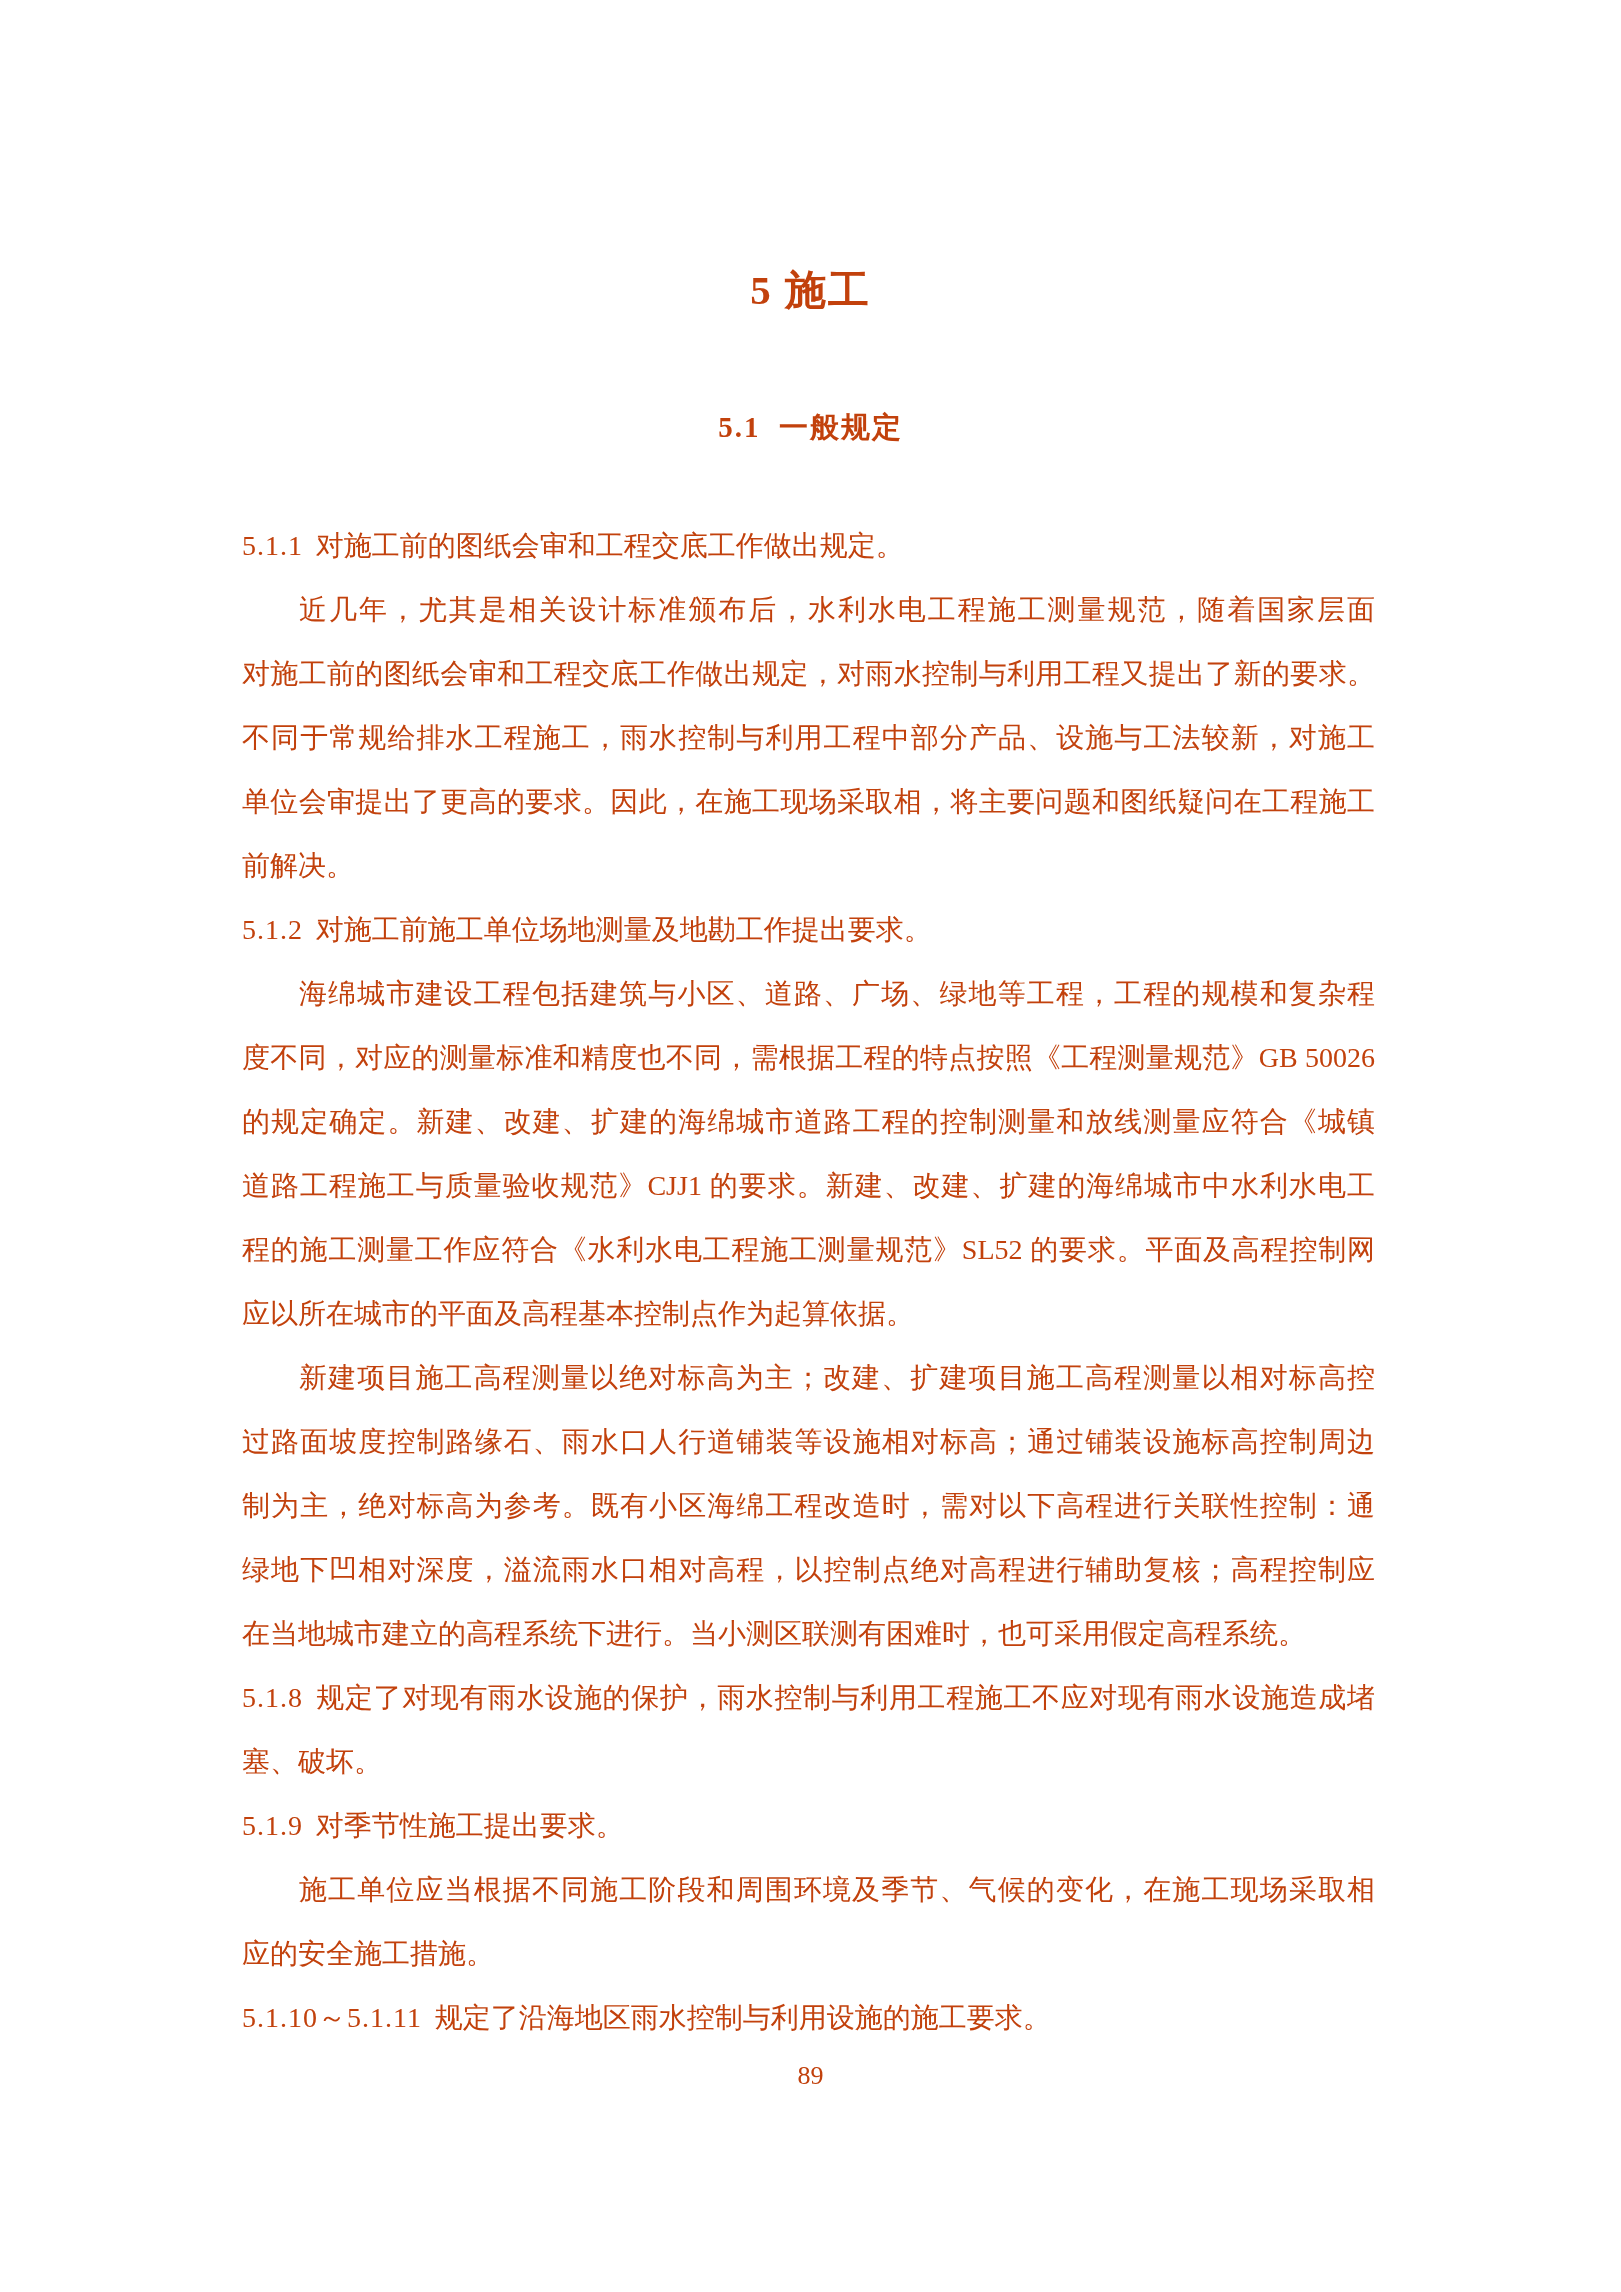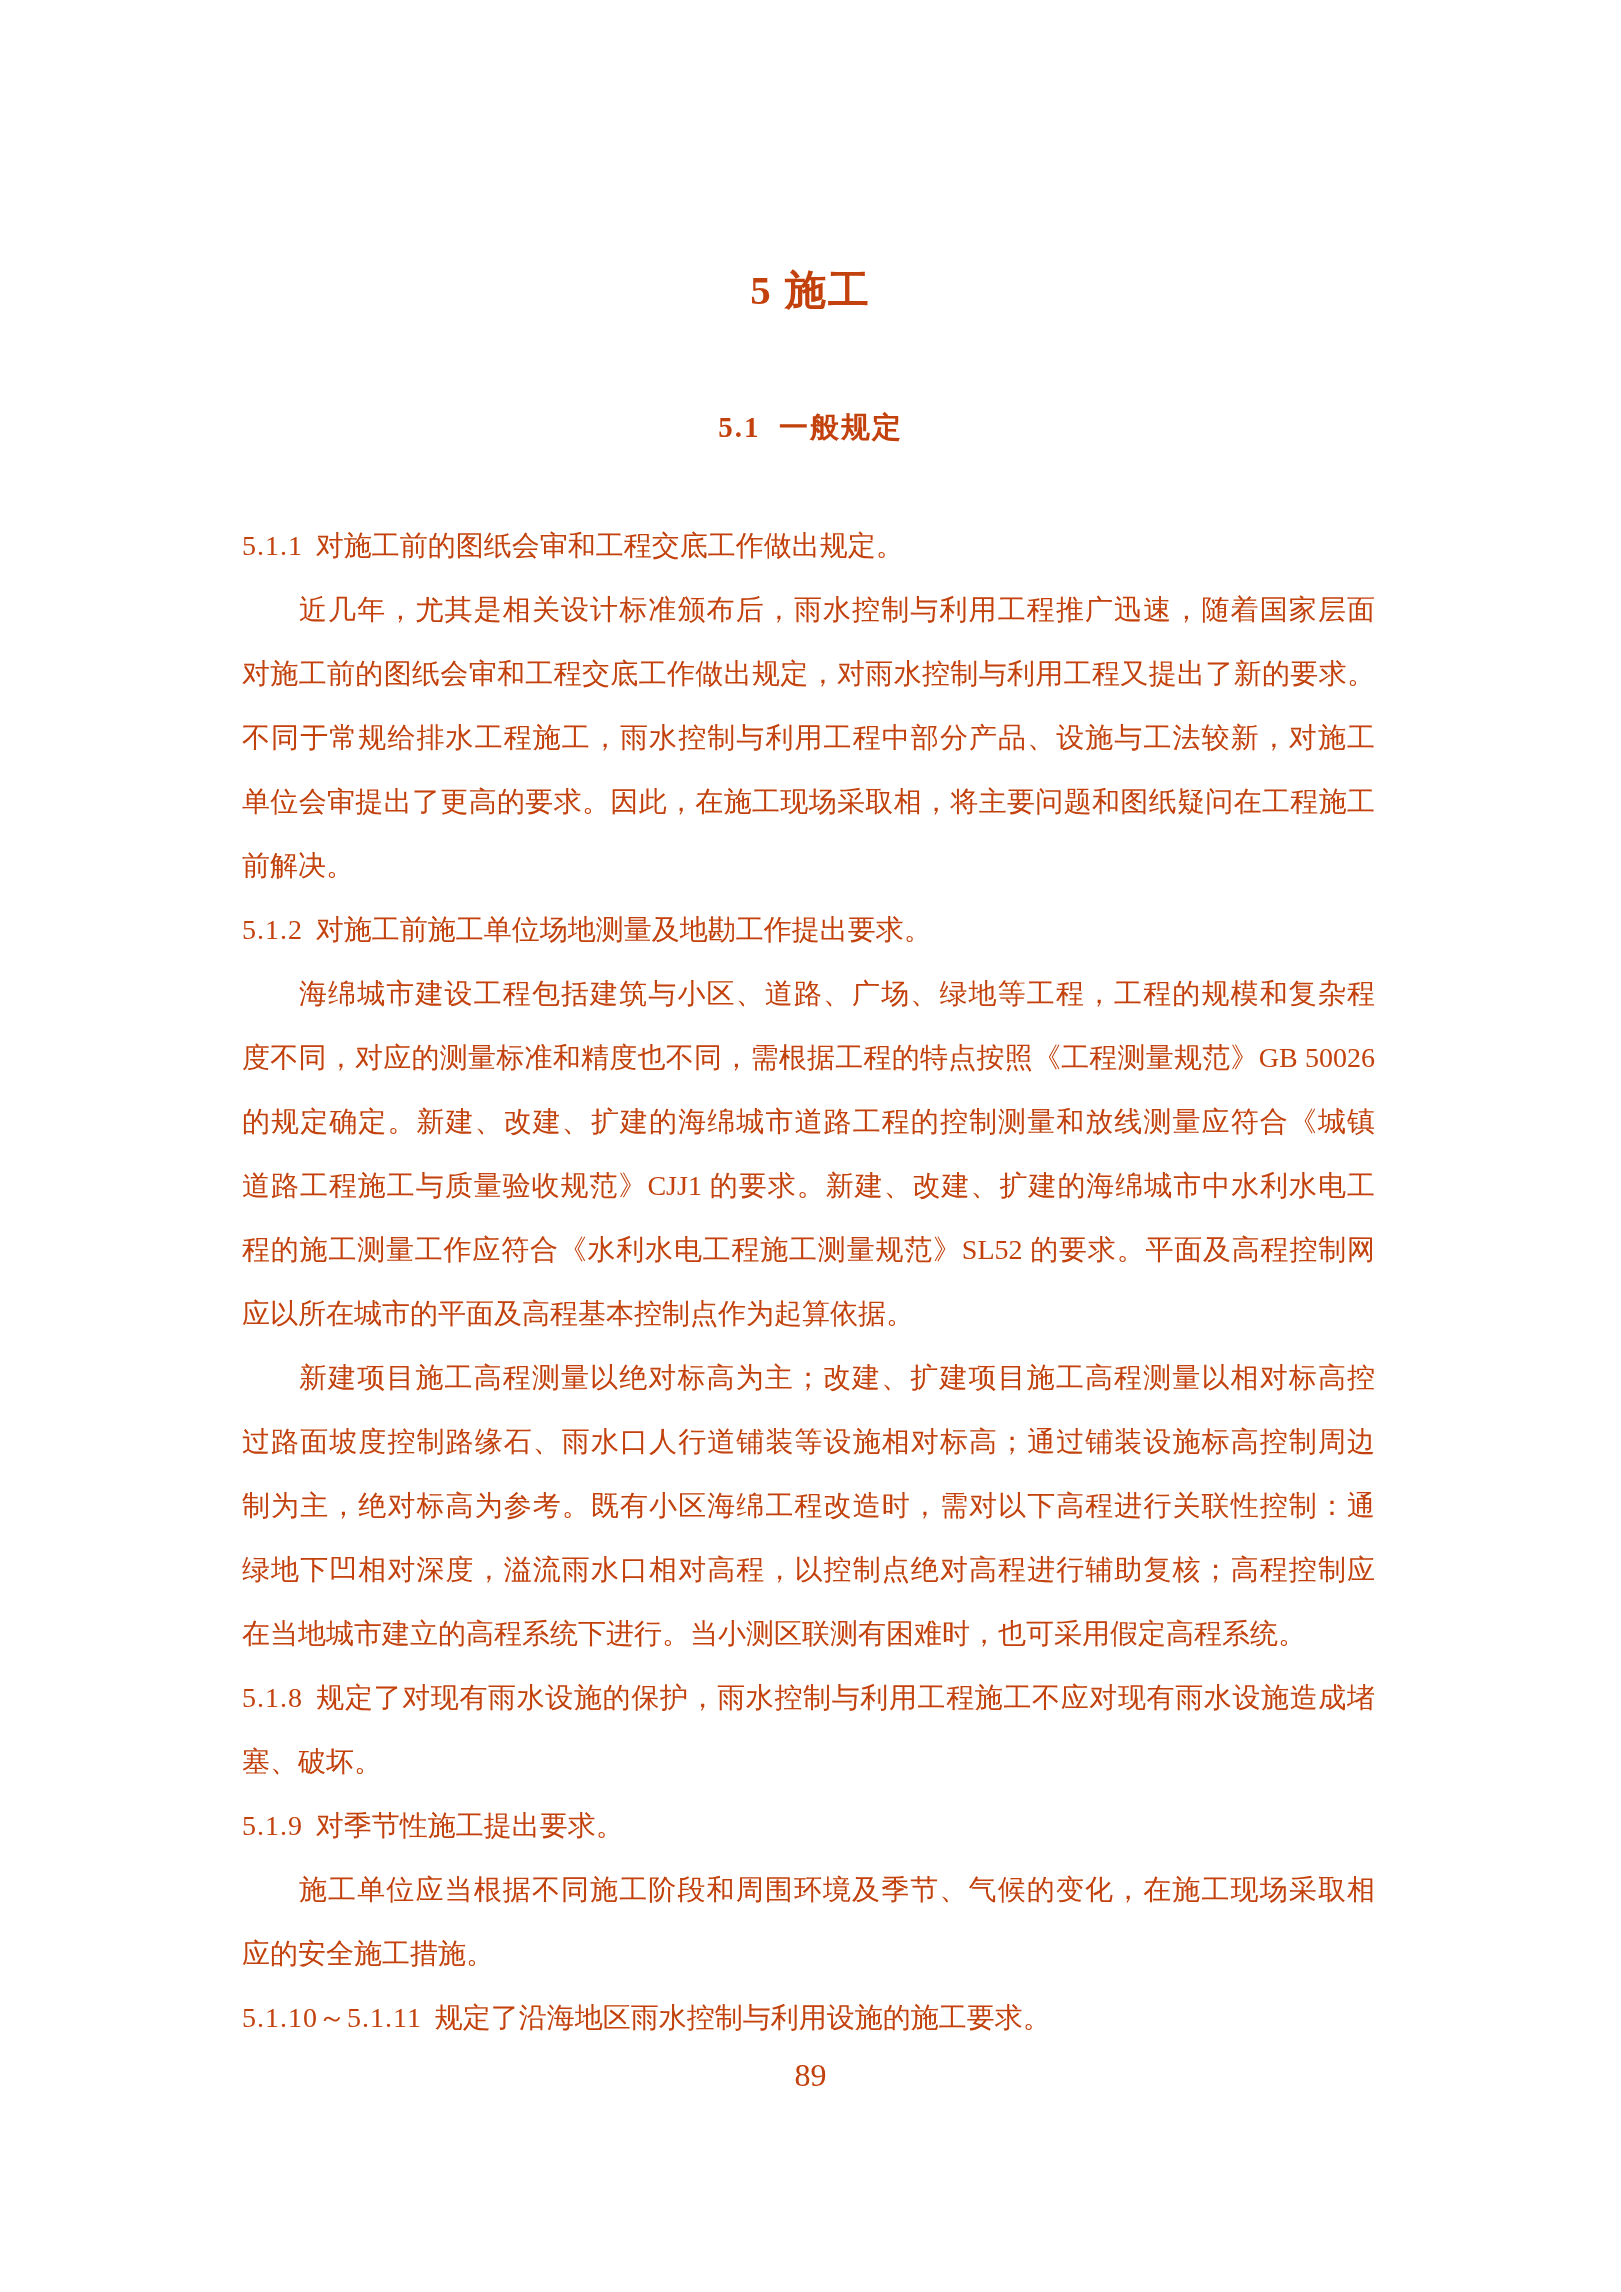--- a/index.html
+++ b/index.html
@@ -67,38 +67,38 @@
     font-weight: normal;
     margin-right: 12.7px;
     letter-spacing: 1px;
   }
   .page-number {
     position: absolute;
     top: 2056px;
     left: 0;
     width: 100%;
     text-align: center;
-    font-size: 32px;
+    font-size: 26px;
     line-height: 39px;
   }
 </style>
 </head>
 <body>
 
 <div class="page">
 
   <div class="doc-title">5 施工</div>
 
   <div class="doc-subtitle">5.1  一般规定</div>
 
   <div class="body-text">
 
     <div class="line"><b class="num">5.1.1</b><span>对施工前的图纸会审和工程交底工作做出规定。</span></div>
 
-    <div class="line fill indent"><span>近几年，尤其是相关设计标准颁布后，雨水控制与利用工程推广迅速，随着国家层面</span></div>
+    <div class="line fill indent"><span>近几年，尤其是相关设计标准颁布后，水利水电工程施工测量规范，随着国家层面</span></div>
 
     <div class="line fill"><span>对施工前的图纸会审和工程交底工作做出规定，对雨水控制与利用工程又提出了新的要求。</span></div>
 
     <div class="line fill"><span>不同于常规给排水工程施工，雨水控制与利用工程中部分产品、设施与工法较新，对施工</span></div>
 
     <div class="line fill"><span>单位会审提出了更高的要求。因此，在施工现场采取相，将主要问题和图纸疑问在工程施工</span></div>
 
     <div class="line"><span>前解决。</span></div>
 
     <div class="line"><b class="num">5.1.2</b><span>对施工前施工单位场地测量及地勘工作提出要求。</span></div>

